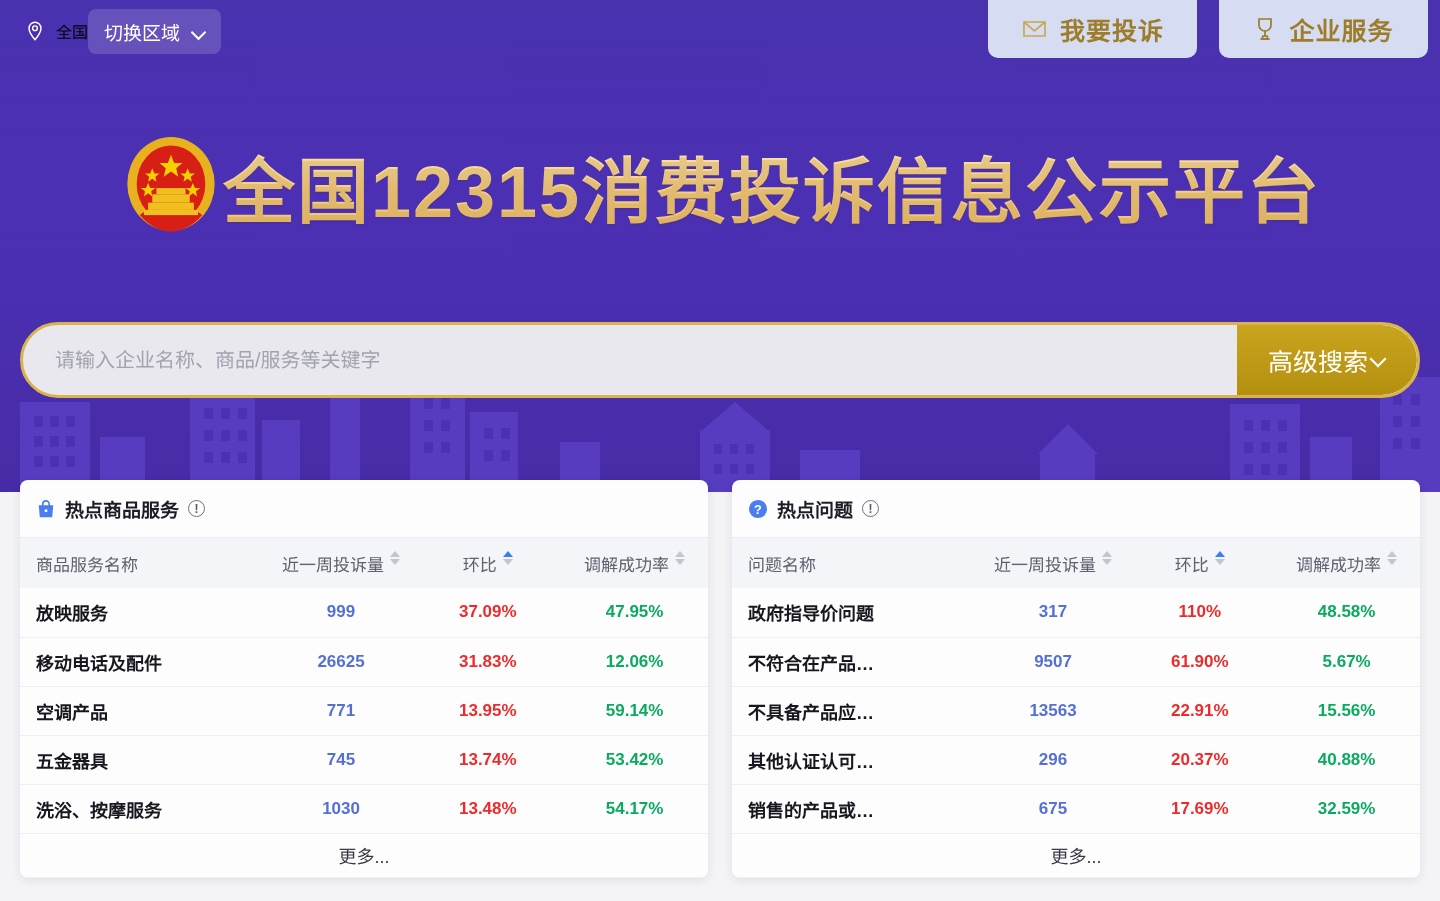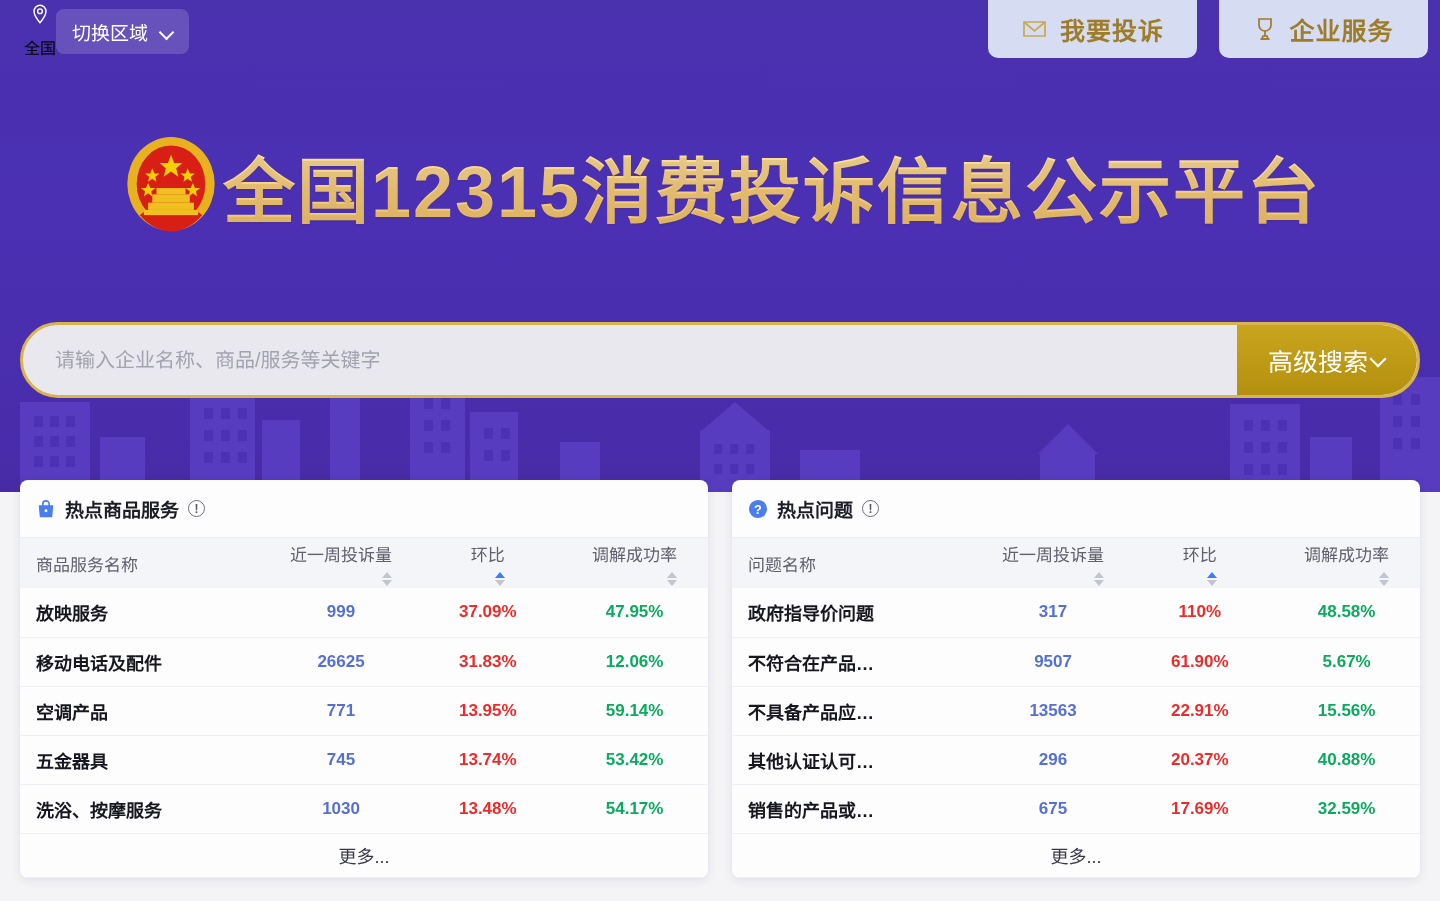--- a/index.html
+++ b/index.html
@@ -16,21 +16,21 @@
     background: linear-gradient(180deg, #4a31ae 0%, #4b30b4 45%, #472ba6 100%);
     overflow: hidden;
   }
   .skyline { position: absolute; left: 0; bottom: 0; width: 1440px; height: 150px; }
 
   
   .topbar {
     position: absolute; top: 0; left: 0; width: 1440px; height: 62px;
     display: flex; align-items: center; z-index: 6;
   }
-  .region-wrap { display: flex; align-items: center; margin-left: 24px; gap: 10px; flex-direction: column; }
+  .region-wrap { display: flex; align-items: center; margin-left: 24px; gap: 10px; }
   .pin-icon { width: 22px; height: 22px; display: block; }
   .region-switch {
     display: flex; align-items: center; gap: 12px;
     background: rgba(255,255,255,.16); border-radius: 8px;
     padding: 9px 16px; cursor: pointer;
   }
   .region-switch-label { color: #ffffff; font-size: 19px; }
   .chev {
     width: 13px; height: 8px; position: relative; display: inline-block;
   }
@@ -118,21 +118,21 @@
   }
   .bag-icon, .q-icon { width: 20px; height: 20px; display: block; }
 
   table { width: 100%; border-collapse: collapse; table-layout: fixed; }
   thead tr { background: #f4f5f9; }
   th {
     height: 50px; font-size: 17px; color: #60606e; font-weight: normal;
     text-align: center; padding: 0 4px; cursor: pointer; white-space: nowrap;
   }
   th.name-col, td.name-col { text-align: left; padding-left: 16px; width: 36%; }
-  th .th-inner { display: inline-flex; align-items: flex-end; gap: 6px; justify-content: center; flex-direction: column; }
+  th .th-inner { display: inline-flex; align-items: flex-start; gap: 6px; justify-content: center; }
   .sorter { display: inline-flex; flex-direction: column; gap: 2px; }
   .tri { width: 0; height: 0; border-left: 5px solid transparent; border-right: 5px solid transparent; }
   .tri-up { border-bottom: 6px solid #c2c4cf; }
   .tri-up.on { border-bottom-color: #3d7ef5; }
   .tri-dn { border-top: 6px solid #c2c4cf; }
 
   tbody tr { border-bottom: 1px solid #eef0f5; }
   td { height: 49px; font-size: 18px; text-align: center; padding: 0 4px; }
   td.name-col { font-weight: bold; color: #17171f; overflow: hidden;
                 text-overflow: ellipsis; white-space: nowrap; }

